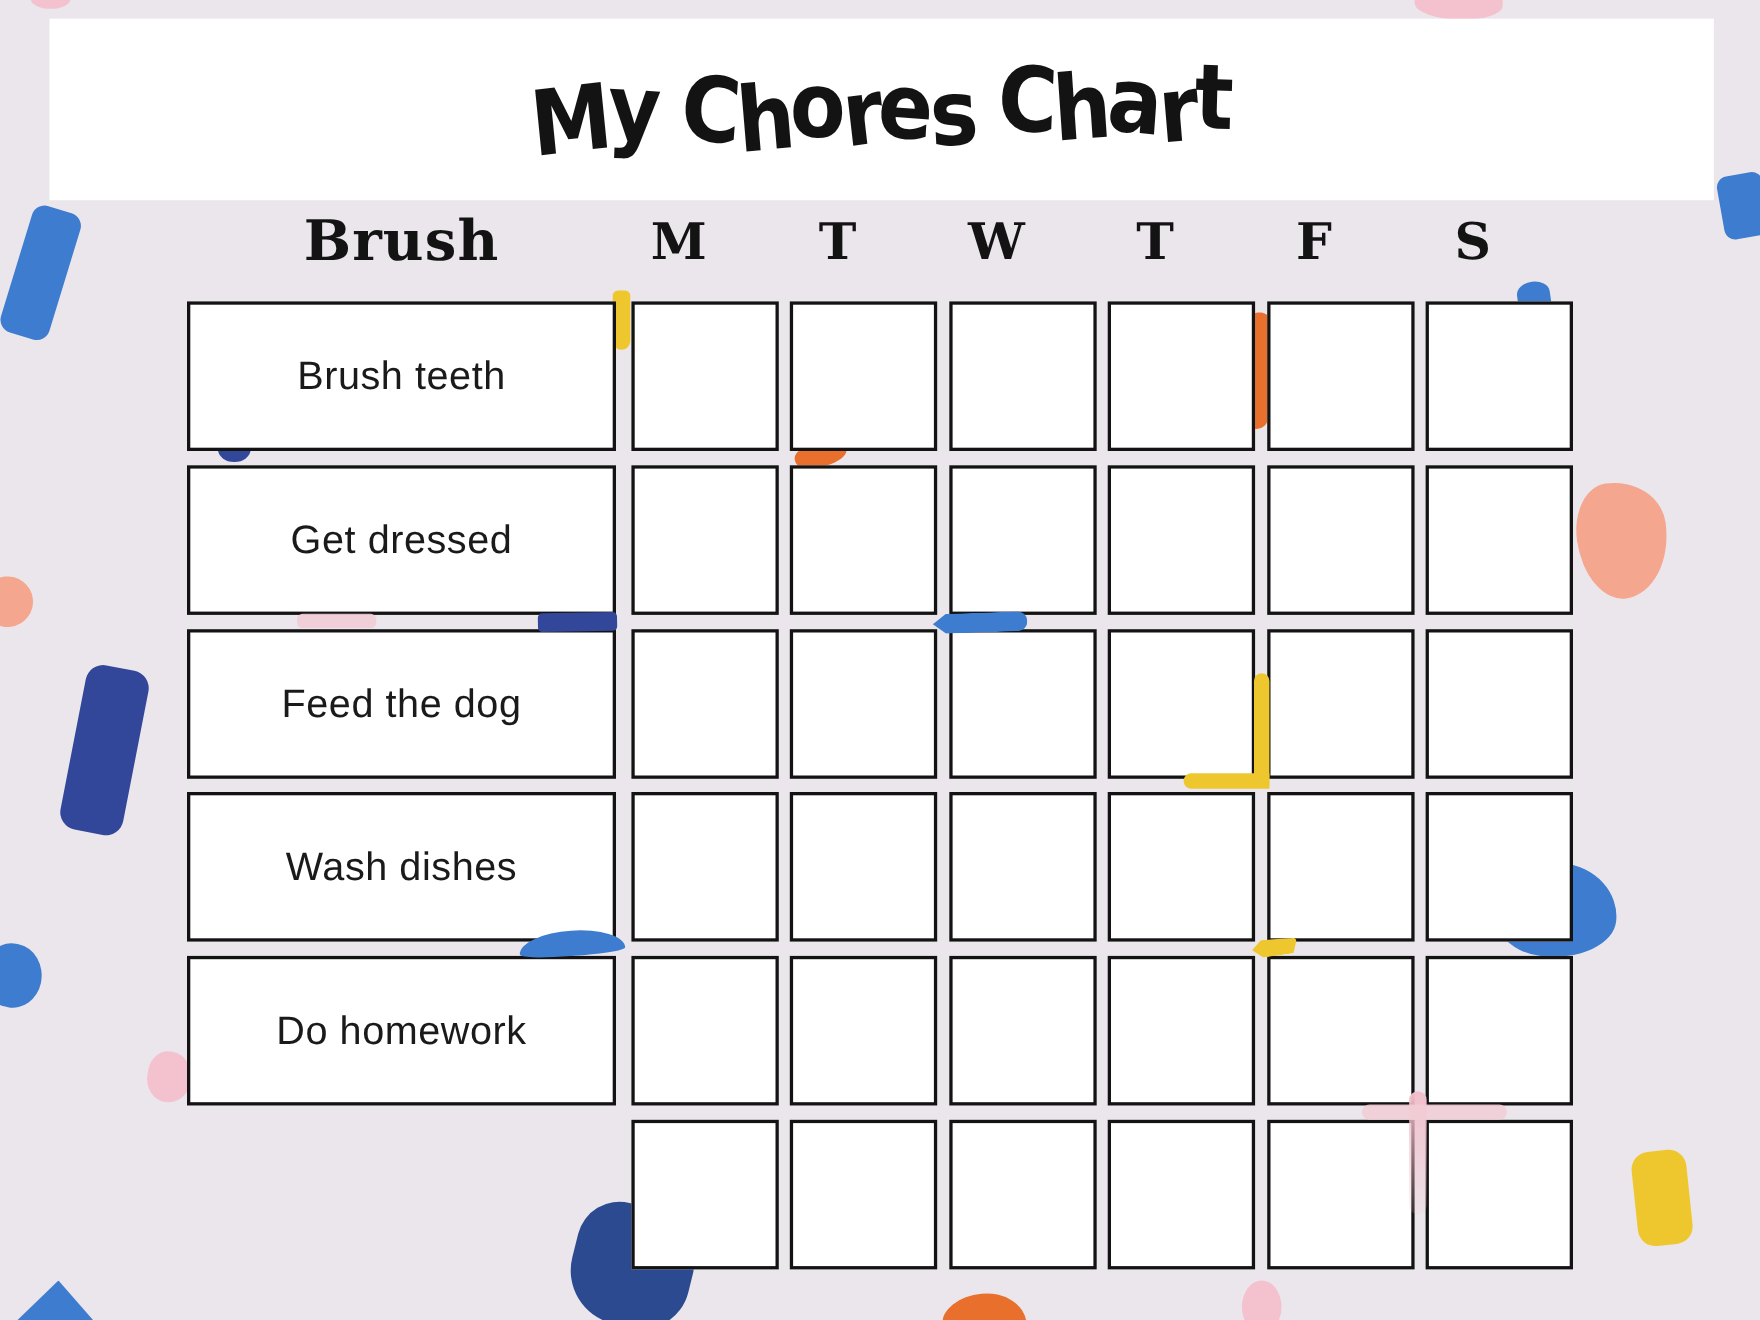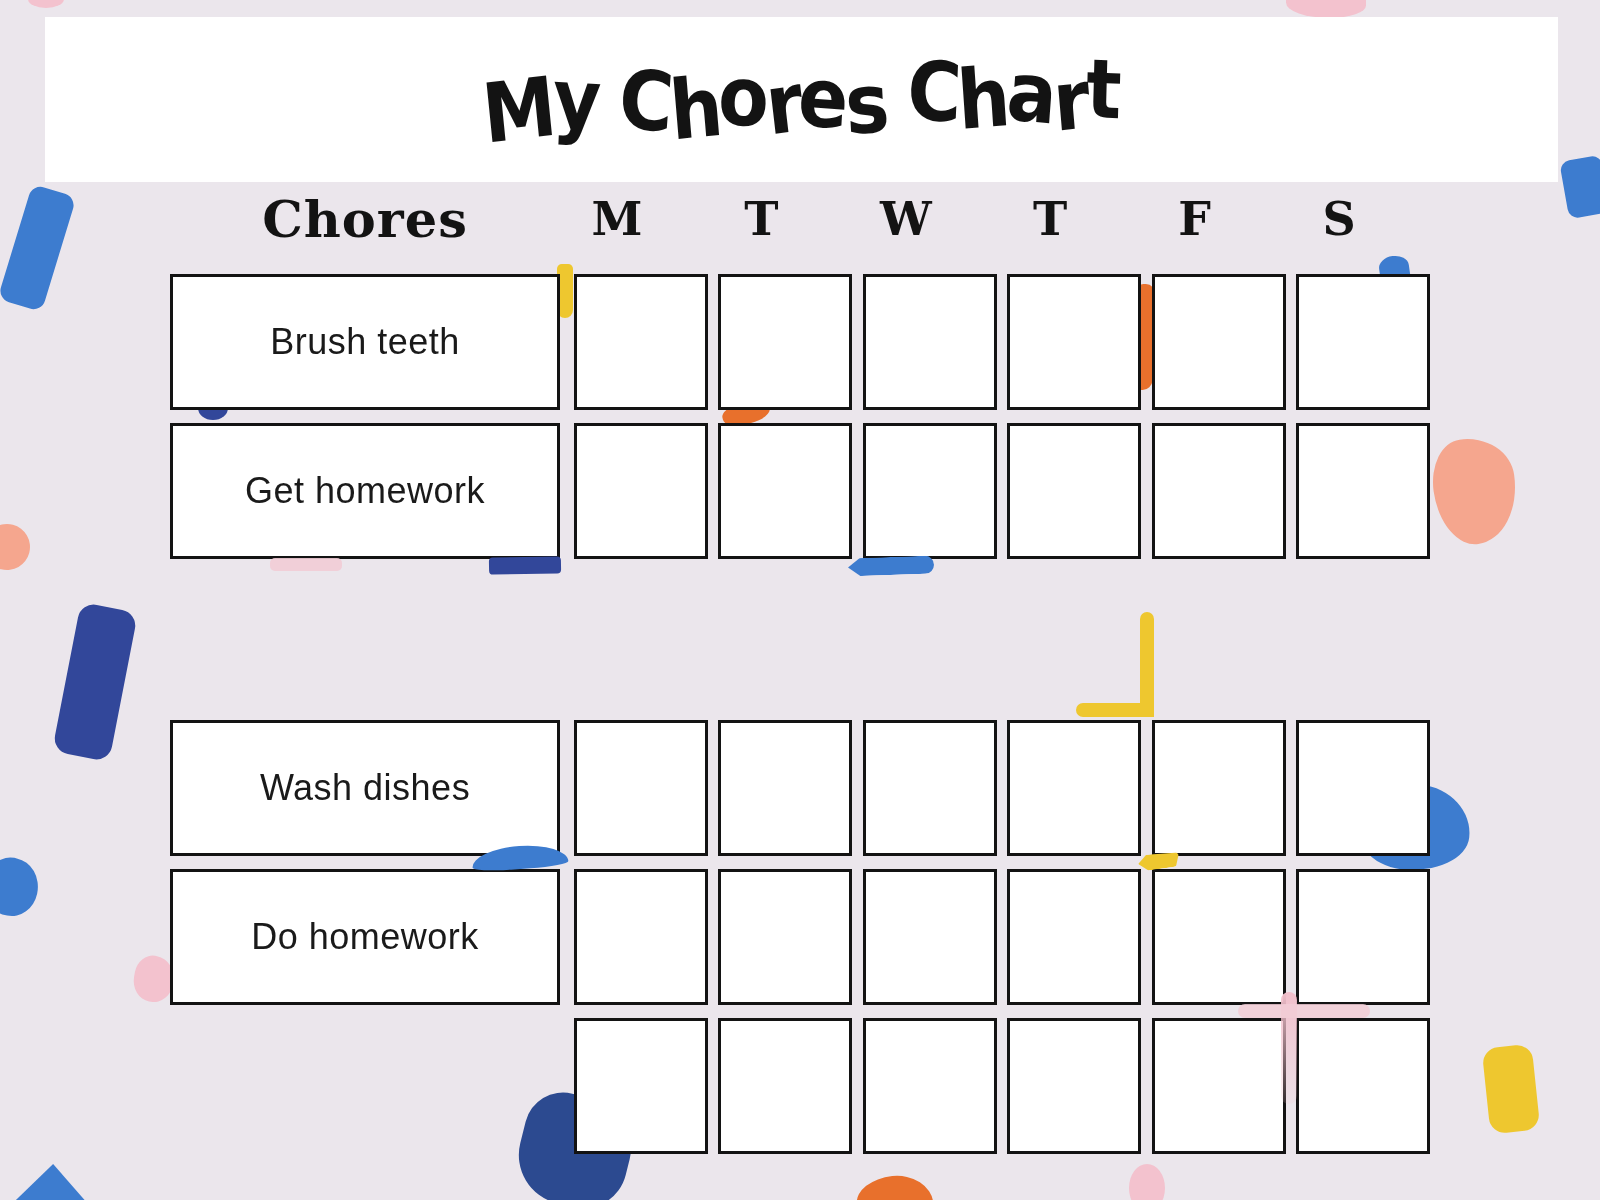--- a/index.html
+++ b/index.html
@@ -121,21 +121,21 @@
     <span class="tl" style="transform: rotate(-2deg) translateY(5px);">s</span>
     <span class="tl" style="transform: rotate(-5deg) translateY(4px);"> </span>
     <span class="tl" style="transform: rotate(4deg) translateY(-6px);">C</span>
     <span class="tl" style="transform: rotate(-3deg) translateY(2px);">h</span>
     <span class="tl" style="transform: rotate(6deg) translateY(-3px);">a</span>
     <span class="tl" style="transform: rotate(-4deg) translateY(6px);">r</span>
     <span class="tl" style="transform: rotate(3deg) translateY(-5px);">t</span>
   </div>
 
 <div class="hdr">
-  <div class="chores-h">Chores</div>
+  <div class="chores-h">Brush</div>
   <div id="days-header">
       <div class="day" style="left: 404px;">M</div>
       <div class="day" style="left: 548.4px;">T</div>
       <div class="day" style="left: 692.8px;">W</div>
       <div class="day" style="left: 837.2px;">T</div>
       <div class="day" style="left: 981.6px;">F</div>
       <div class="day" style="left: 1126px;">S</div>
     </div>
 </div>
 
@@ -147,30 +147,41 @@
   <div class="checkbox" style="left: 404px;"></div>
       <div class="checkbox" style="left: 548.4px;"></div>
       <div class="checkbox" style="left: 692.8px;"></div>
       <div class="checkbox" style="left: 837.2px;"></div>
       <div class="checkbox" style="left: 981.6px;"></div>
       <div class="checkbox" style="left: 1126px;"></div>
     </div>
 
   <div class="row" style="top: 148.8px;">
     <div class="label-box">
-      <span class="chore-text">Get homework</span>
-    </div>
-  <div class="checkbox" style="left: 404px;"></div>
-      <div class="checkbox" style="left: 548.4px;"></div>
-      <div class="checkbox" style="left: 692.8px;"></div>
-      <div class="checkbox" style="left: 837.2px;"></div>
-      <div class="checkbox" style="left: 981.6px;"></div>
-      <div class="checkbox" style="left: 1126px;"></div>
-    </div>
-
+      <span class="chore-text">Get dressed</span>
+    </div>
+  <div class="checkbox" style="left: 404px;"></div>
+      <div class="checkbox" style="left: 548.4px;"></div>
+      <div class="checkbox" style="left: 692.8px;"></div>
+      <div class="checkbox" style="left: 837.2px;"></div>
+      <div class="checkbox" style="left: 981.6px;"></div>
+      <div class="checkbox" style="left: 1126px;"></div>
+    </div>
+
+  <div class="row" style="top: 297.6px;">
+    <div class="label-box">
+      <span class="chore-text">Feed the dog</span>
+    </div>
+  <div class="checkbox" style="left: 404px;"></div>
+      <div class="checkbox" style="left: 548.4px;"></div>
+      <div class="checkbox" style="left: 692.8px;"></div>
+      <div class="checkbox" style="left: 837.2px;"></div>
+      <div class="checkbox" style="left: 981.6px;"></div>
+      <div class="checkbox" style="left: 1126px;"></div>
+    </div>
 
   <div class="row" style="top: 446.4px;">
     <div class="label-box">
       <span class="chore-text">Wash dishes</span>
     </div>
   <div class="checkbox" style="left: 404px;"></div>
       <div class="checkbox" style="left: 548.4px;"></div>
       <div class="checkbox" style="left: 692.8px;"></div>
       <div class="checkbox" style="left: 837.2px;"></div>
       <div class="checkbox" style="left: 981.6px;"></div>

